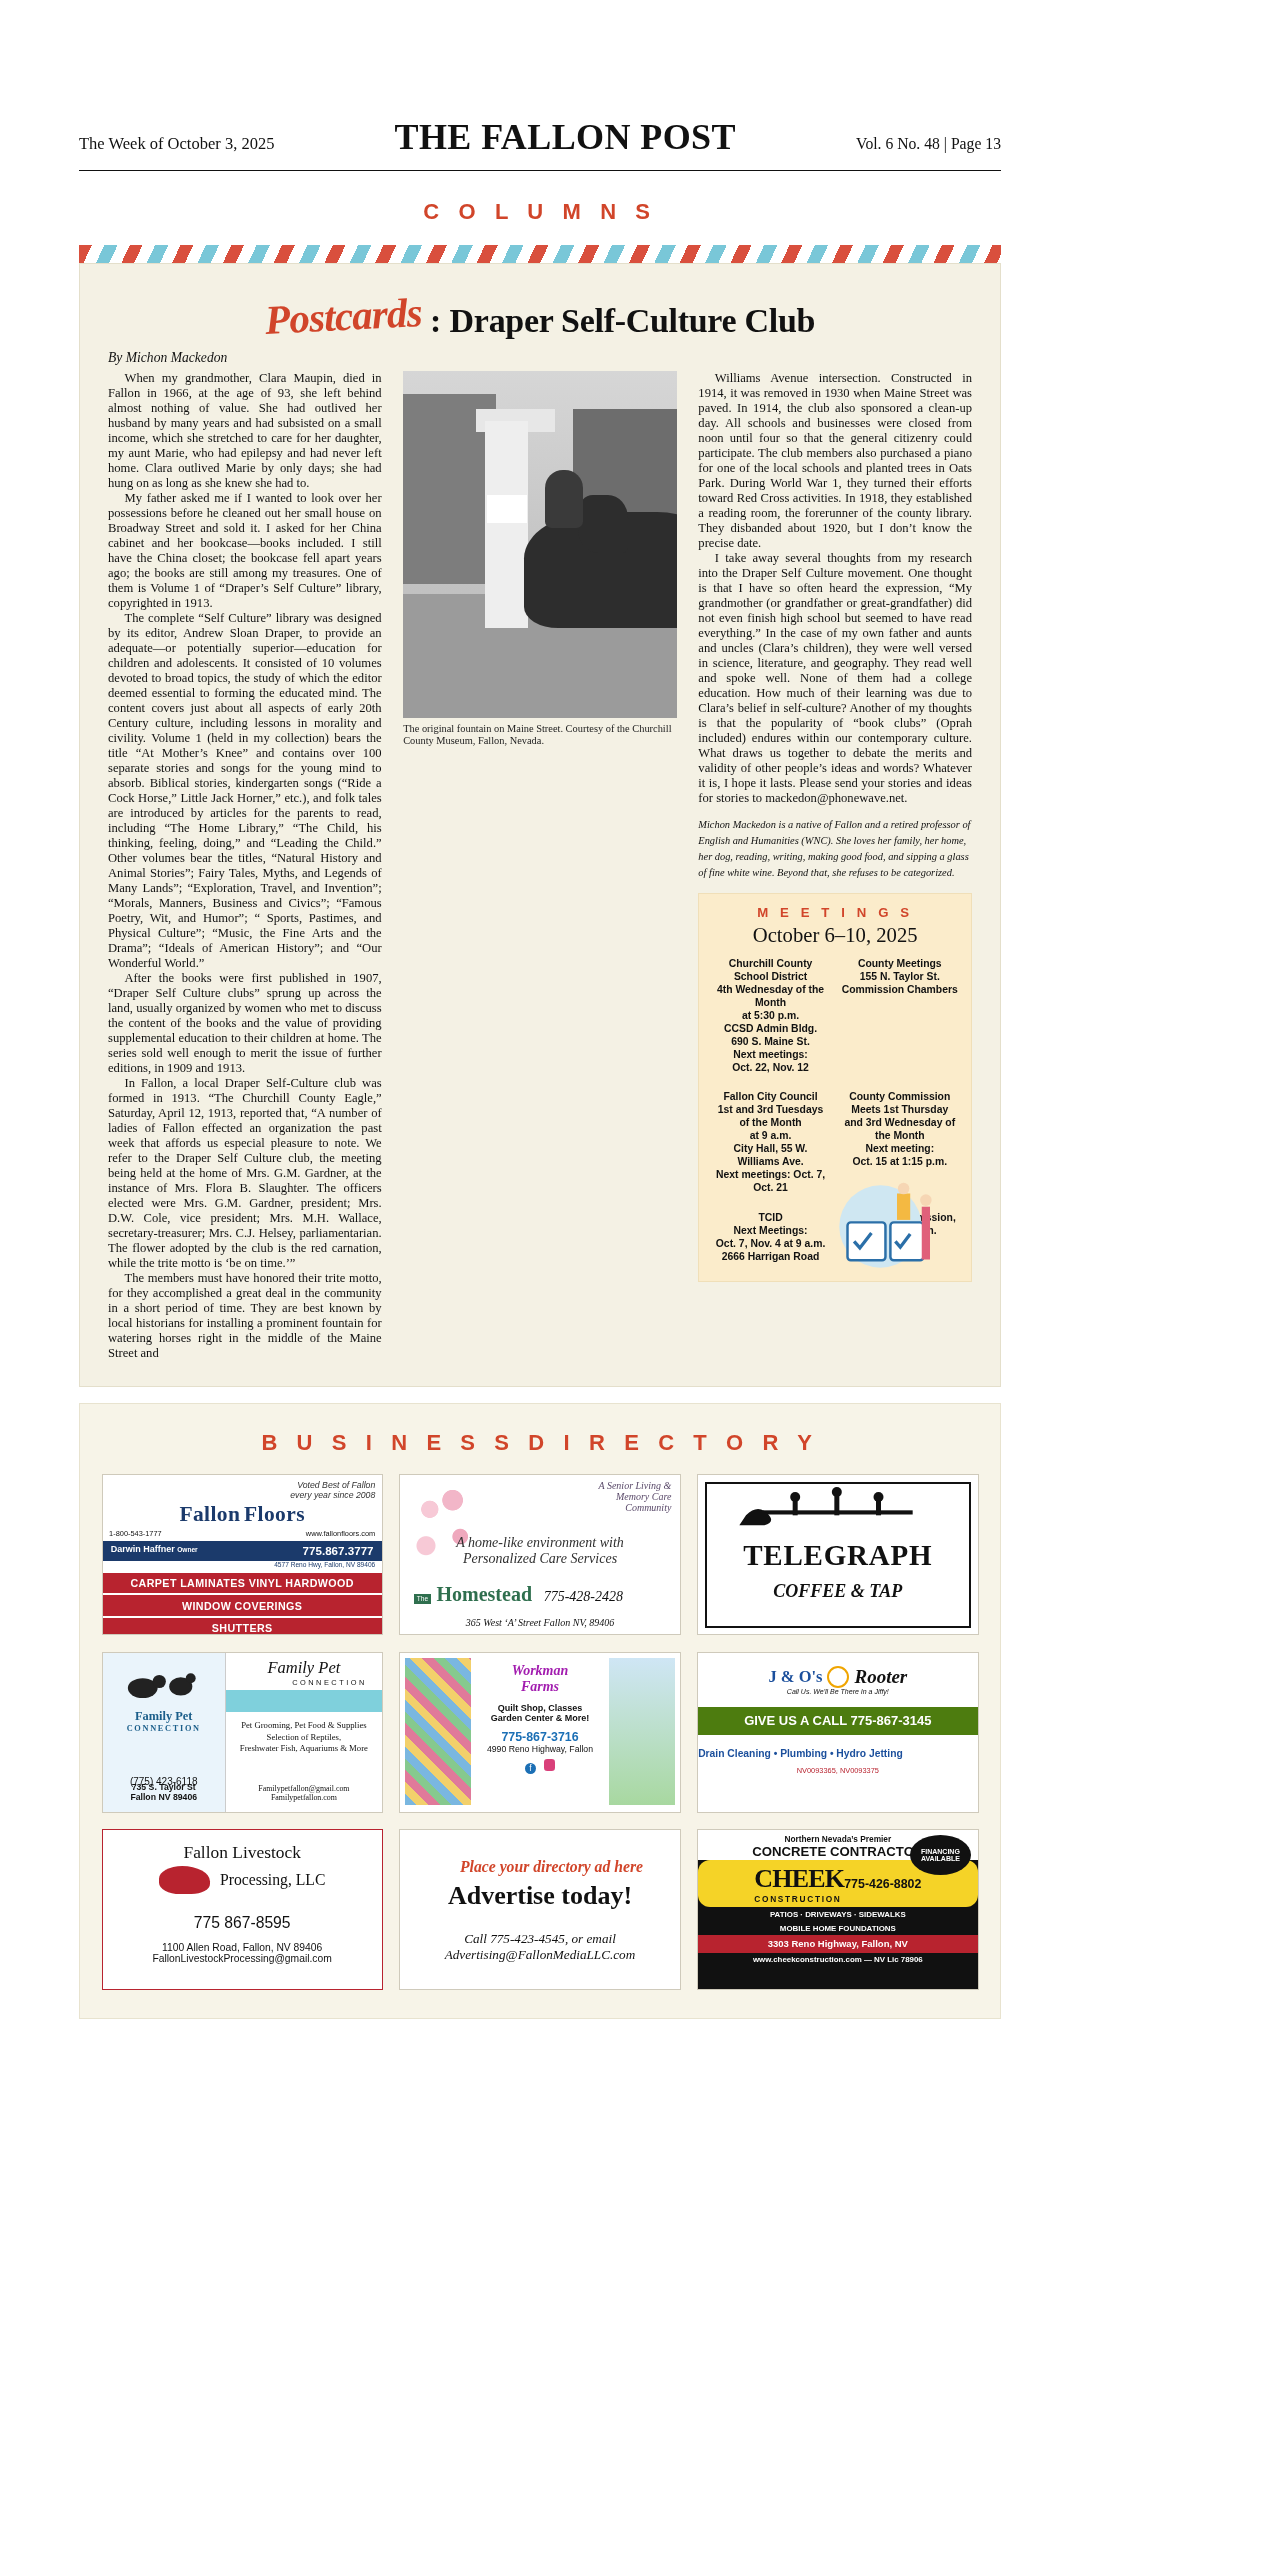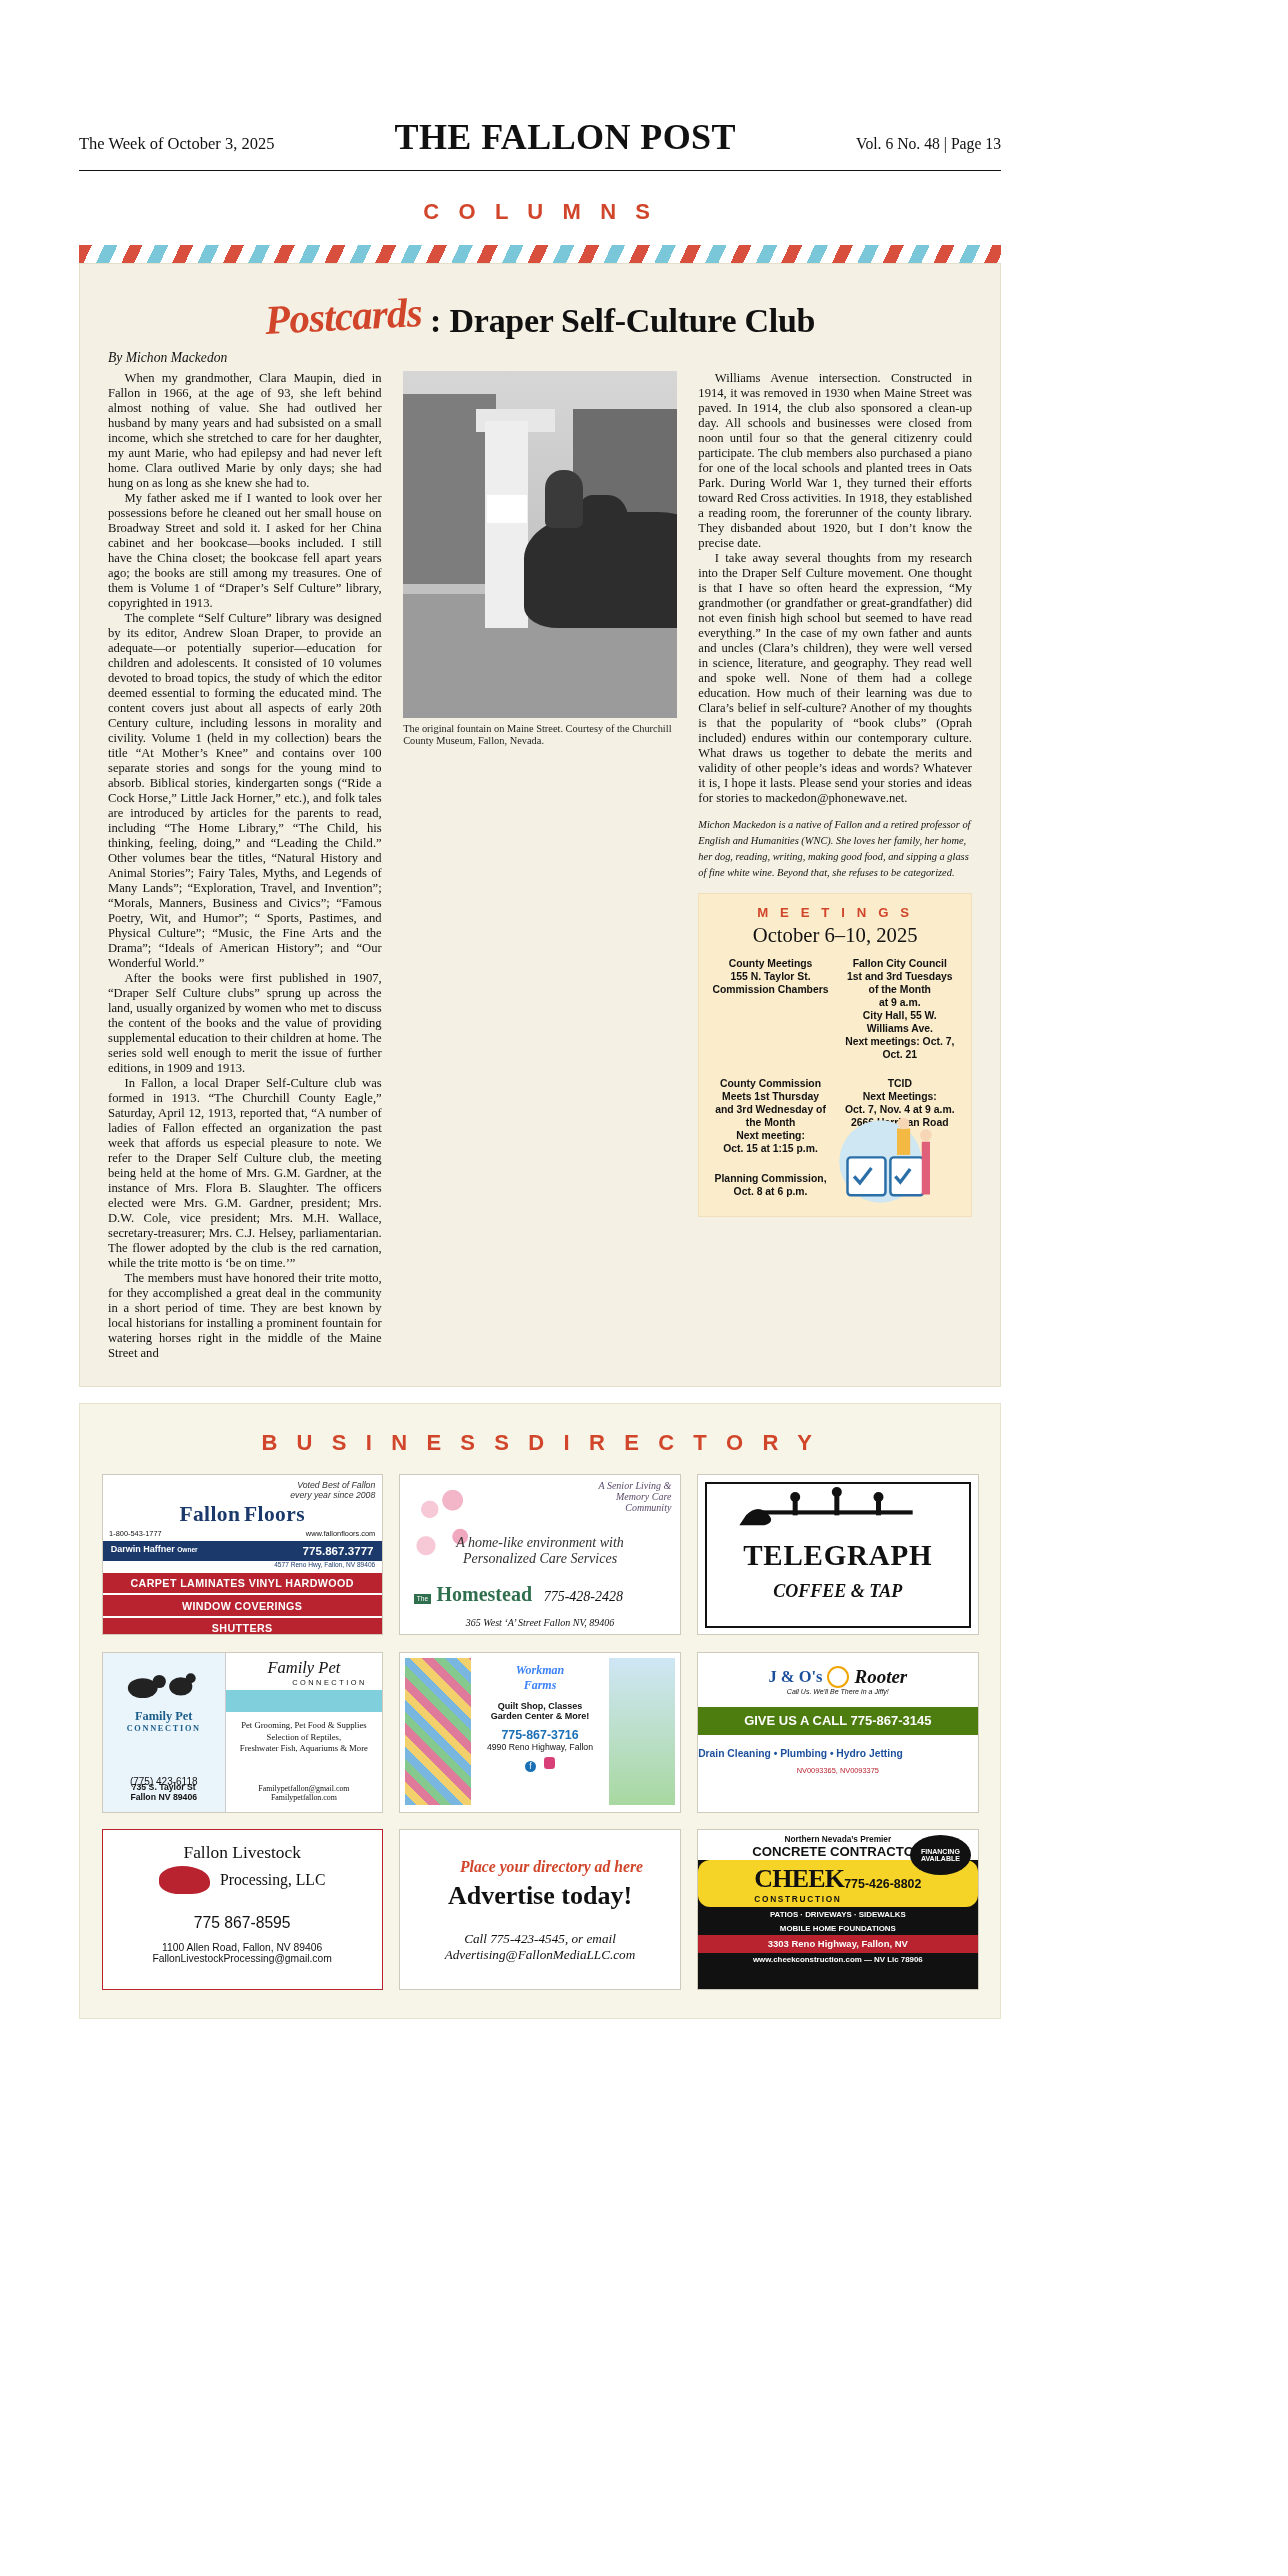--- a/index.html
+++ b/index.html
@@ -98,21 +98,21 @@
 
   
   .ad4{display:flex;}
   .ad4 .left{width:44%;background:#eaf4fb;border-right:0.8px solid #ccc;position:relative;}
   .ad4 .right{width:56%;position:relative;}
   .ad4 .fp{font-family:"Liberation Serif",serif;font-weight:700;font-size:12.4px;color:#1b5e8a;text-align:center;}
   .ad4 .teal{background:#7fd0dc;height:21.5px;}
 
   
   .ad5{background:#fff;}
-  .ad5 .wm{font-family:"Liberation Serif",serif;font-style:italic;font-weight:700;font-size:12px;color:#3b82f6;text-align:center;}
+  .ad5 .wm{font-family:"Liberation Serif",serif;font-style:italic;font-weight:700;font-size:14px;color:#a21caf;text-align:center;}
   .ad5 .quilt{position:absolute;left:5px;top:5px;width:66px;height:147px;
     background:repeating-linear-gradient(45deg,#7ab7e0 0 8.3px,#f2d06b 8.3px 16.5px,#e07a9a 16.5px 25px,#86c98e 25px 33px);}
   .ad5 .flowers{position:absolute;right:5px;top:5px;width:66px;height:147px;
     background:linear-gradient(#cfe6f5,#a8d8a0);}
 
   
   .ad6{background:#fff;}
   .ad6 .blue{background:#4d7c0f;color:#fff;font-weight:700;font-size:13px;text-align:center;padding:6.6px 0;}
   .ad6 .jo{font-family:"Liberation Serif",serif;font-weight:700;font-size:16.5px;color:#1b4f9c;}
   .ad6 .rooter{font-family:"Liberation Serif",serif;font-style:italic;font-weight:700;font-size:19px;color:#111;}
@@ -194,20 +194,29 @@
 
       <div class="col">
         <p>Williams Avenue intersection. Constructed in 1914, it was removed in 1930 when Maine Street was paved. In 1914, the club also sponsored a clean-up day. All schools and businesses were closed from noon until four so that the general citizenry could participate. The club members also purchased a piano for one of the local schools and planted trees in Oats Park. During World War 1, they turned their efforts toward Red Cross activities. In 1918, they established a reading room, the forerunner of the county library. They disbanded about 1920, but I don’t know the precise date.</p>
         <p>I take away several thoughts from my research into the Draper Self Culture movement. One thought is that I have so often heard the expression, “My grandmother (or grandfather or great-grandfather) did not even finish high school but seemed to have read everything.” In the case of my own father and aunts and uncles (Clara’s children), they were well versed in science, literature, and geography. They read well and spoke well. None of them had a college education. How much of their learning was due to Clara’s belief in self-culture? Another of my thoughts is that the popularity of “book clubs” (Oprah included) endures within our contemporary culture. What draws us together to debate the merits and validity of other people’s ideas and words? Whatever it is, I hope it lasts. Please send your stories and ideas for stories to mackedon@phonewave.net.</p>
         <div class="italic-bio">Michon Mackedon is a native of Fallon and a retired professor of English and Humanities (WNC). She loves her family, her home, her dog, reading, writing, making good food, and sipping a glass of fine white wine. Beyond that, she refuses to be categorized.</div>
 
         <div class="meetings">
           <div class="meet-title">M E E T I N G S</div>
           <div class="meet-date">October 6–10, 2025</div>
           <div class="meet-grid">
+            <div class="meet-block">
+              <div>Churchill County School District</div>
+              <div>4th Wednesday of the Month</div>
+              <div>at 5:30 p.m.</div>
+              <div>CCSD Admin Bldg.</div>
+              <div>690 S. Maine St.</div>
+              <div>Next meetings:</div>
+              <div>Oct. 22, Nov. 12</div>
+            </div>
             <div class="meet-block">
               <div>County Meetings</div>
               <div>155 N. Taylor St.</div>
               <div>Commission Chambers</div>
             </div>
 
             <div class="meet-block">
               <div>Fallon City Council</div>
               <div>1st and 3rd Tuesdays of the Month</div>
               <div>at 9 a.m.</div>

